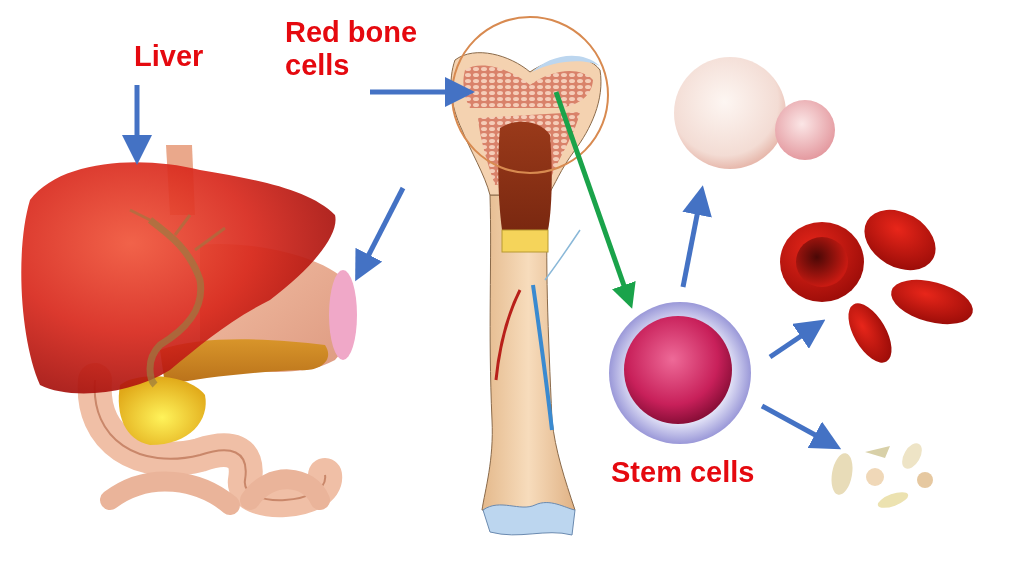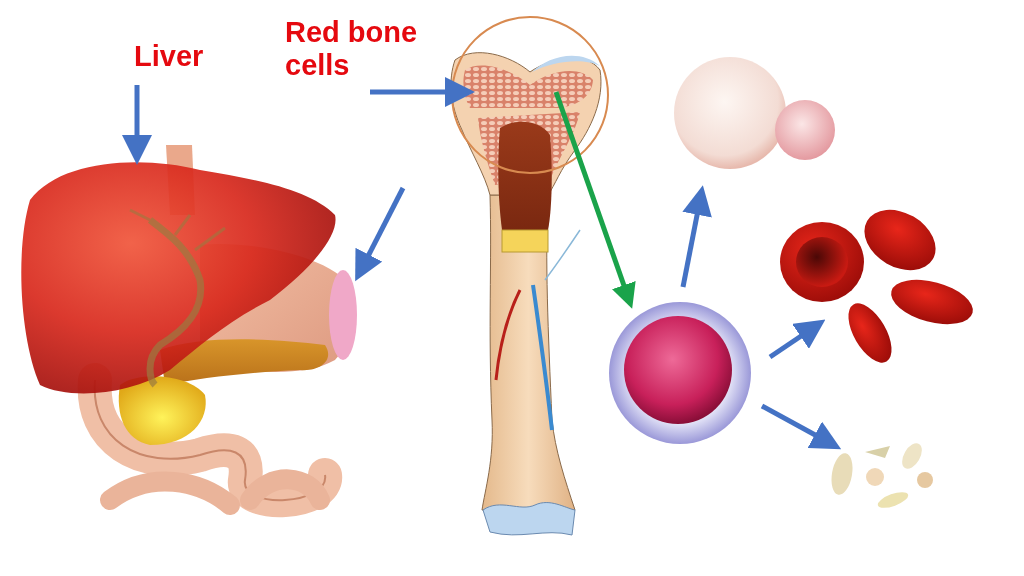--- a/index.html
+++ b/index.html
@@ -171,14 +171,15 @@
       <line x1="370" y1="92" x2="460" y2="92" stroke="#4472c4" stroke-width="5" marker-end="url(#arrBlue)"></line>
       <line x1="556" y1="92" x2="628" y2="297" stroke="#1aa34a" stroke-width="5" marker-end="url(#arrGreen)"></line>
       <line x1="683" y1="287" x2="700" y2="200" stroke="#4472c4" stroke-width="5" marker-end="url(#arrBlue)"></line>
       <line x1="770" y1="357" x2="813" y2="328" stroke="#4472c4" stroke-width="5" marker-end="url(#arrBlue)"></line>
       <line x1="762" y1="406" x2="828" y2="442" stroke="#4472c4" stroke-width="5" marker-end="url(#arrBlue)"></line>
     </g>
   </svg>
 
   <div id="lbl-liver" class="label">Liver</div>
   <div id="lbl-marrow" class="label">Red bone cells</div>
+  <div id="lbl-stem" class="label">Stem cells</div>
 
 </div>
 
 </body></html>

